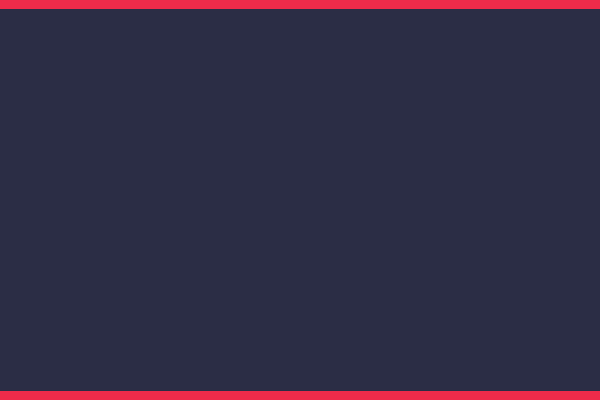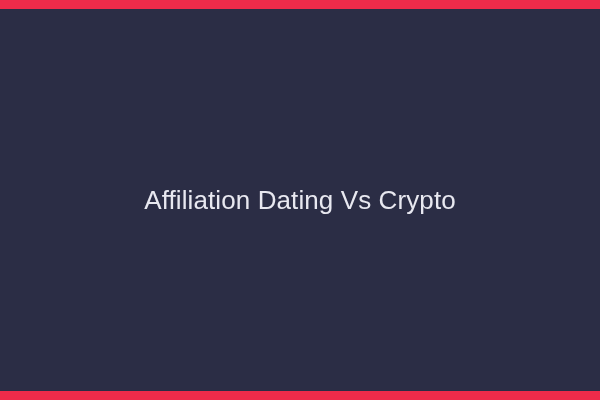--- a/index.html
+++ b/index.html
@@ -52,17 +52,16 @@
     white-space: nowrap;
   }
 </style>
 </head>
 <body>
 
 <div id="card">
 
   <div class="accent-bar top"></div>
 
-  <h1 id="title">Affiliation Dating Vs Crypto</h1>
 
   <div class="accent-bar bottom"></div>
 
 </div>
 
 </body></html>

